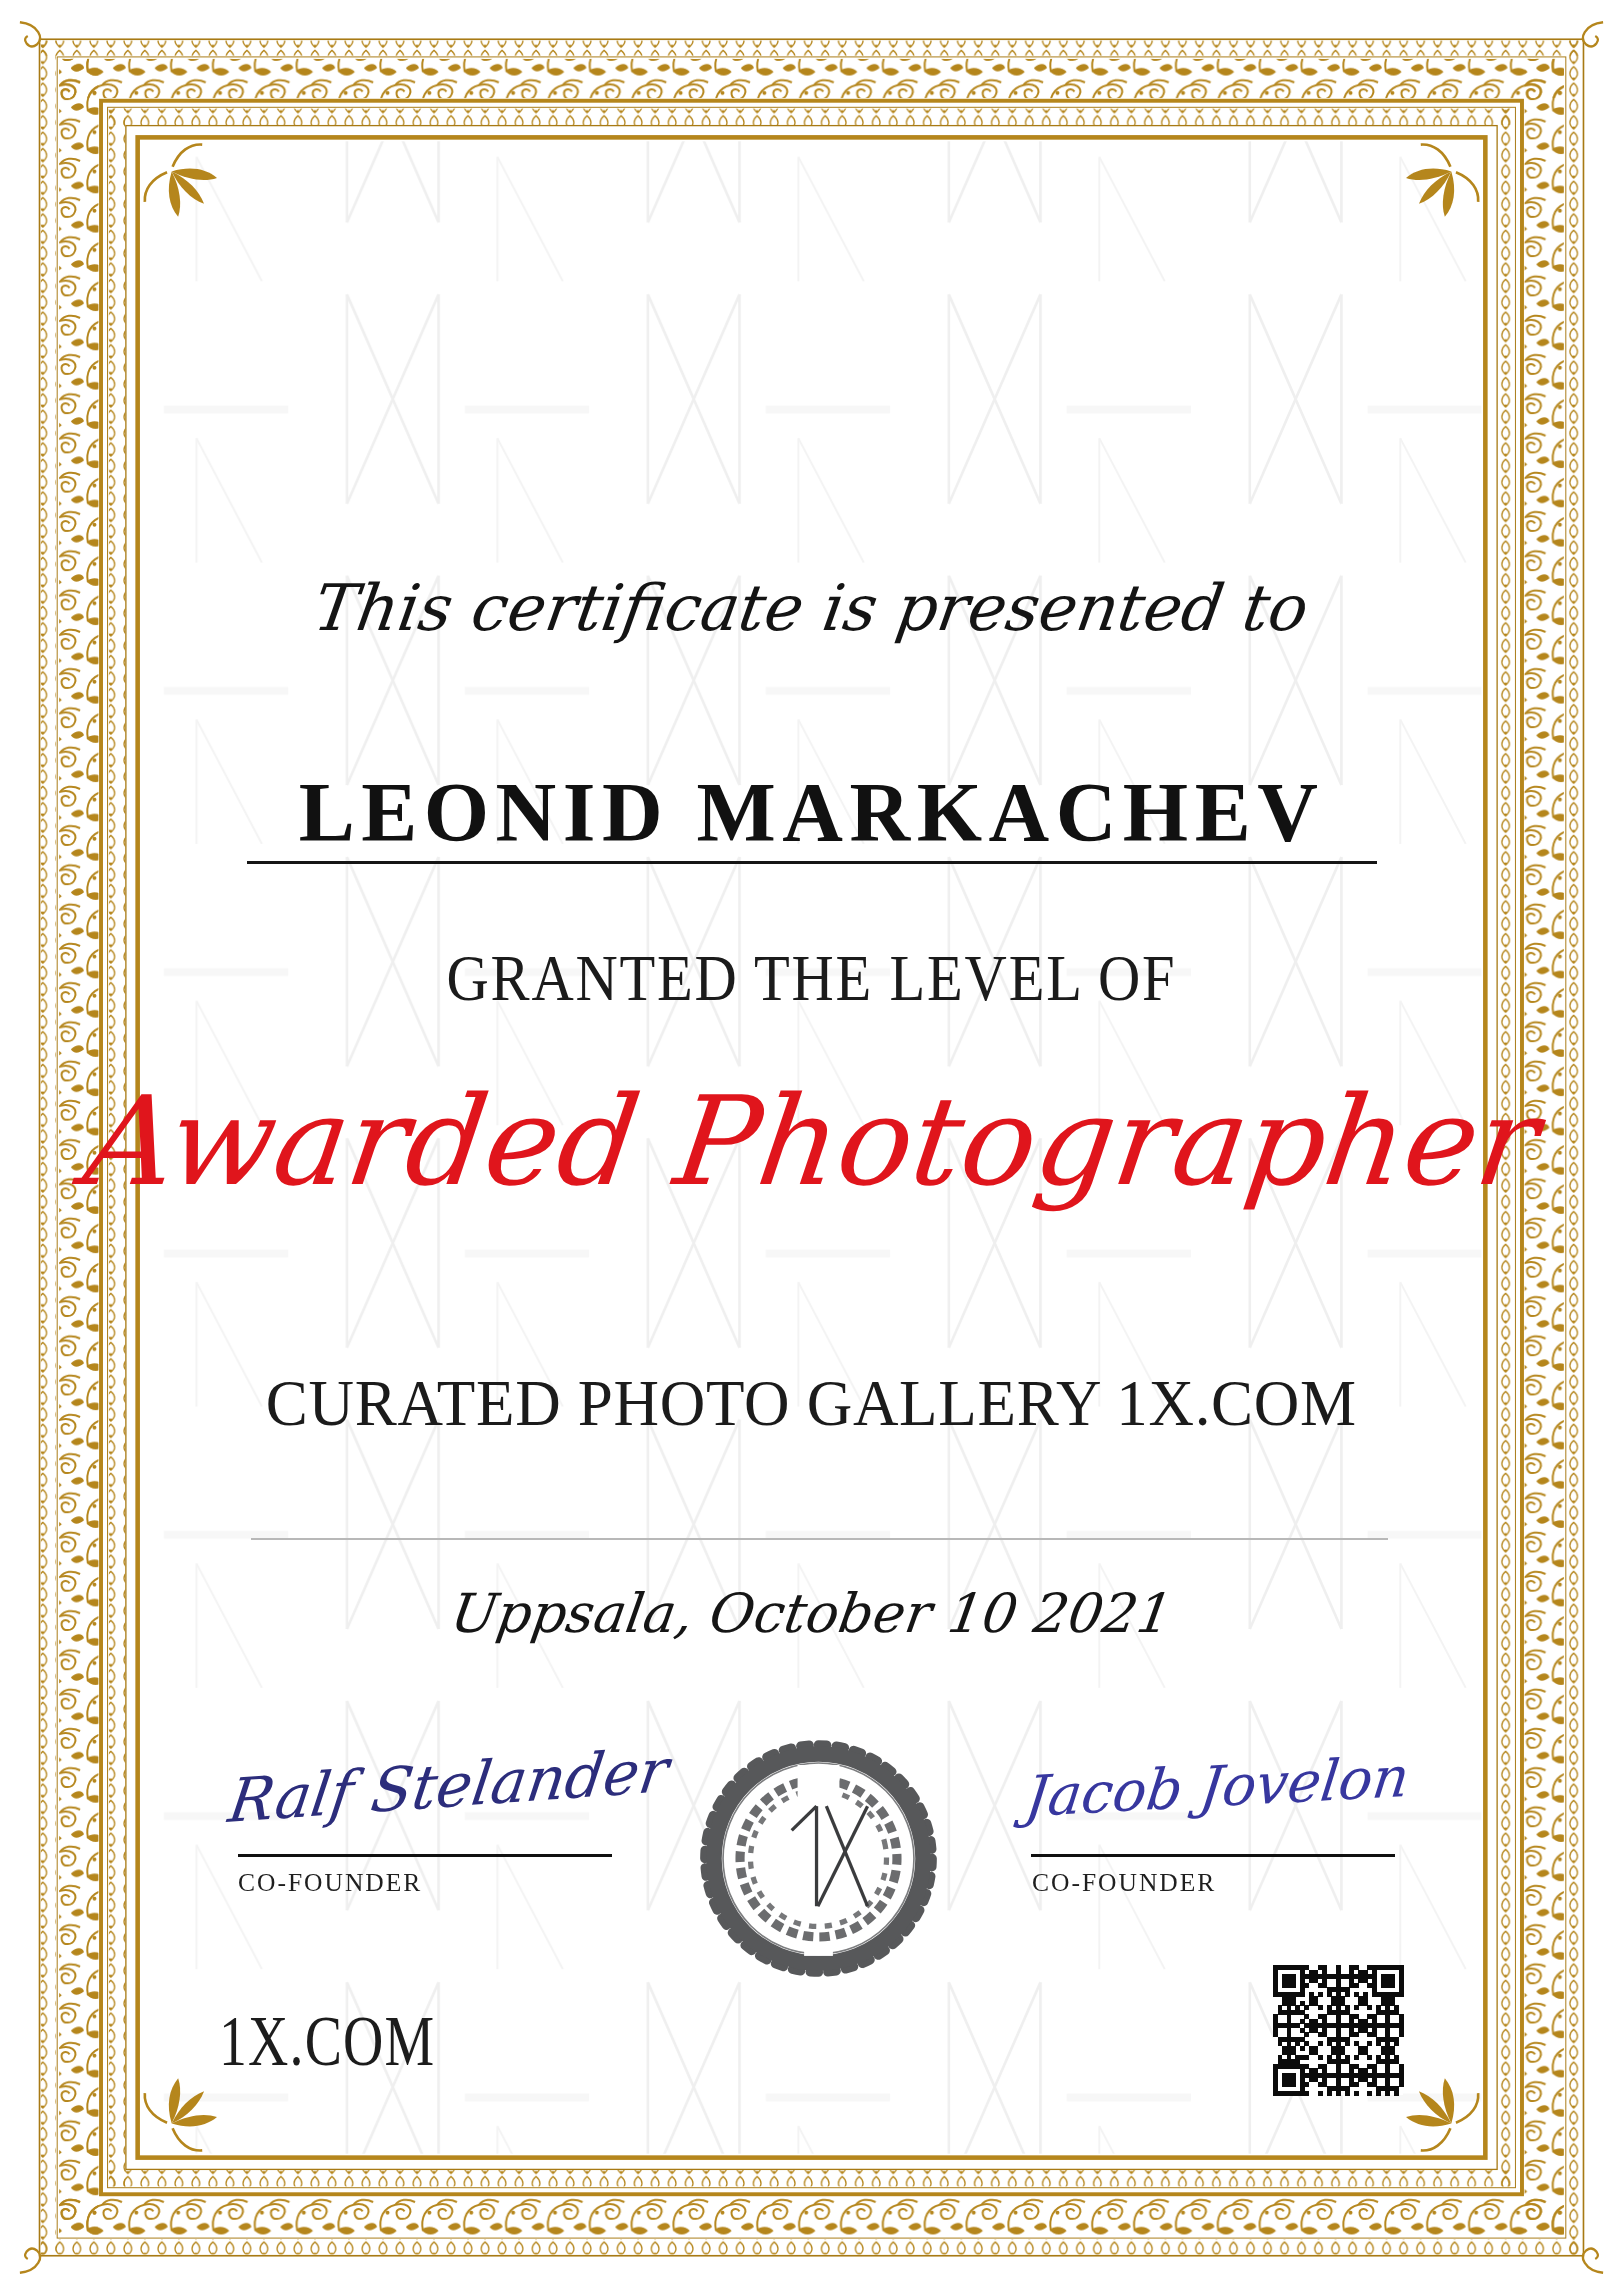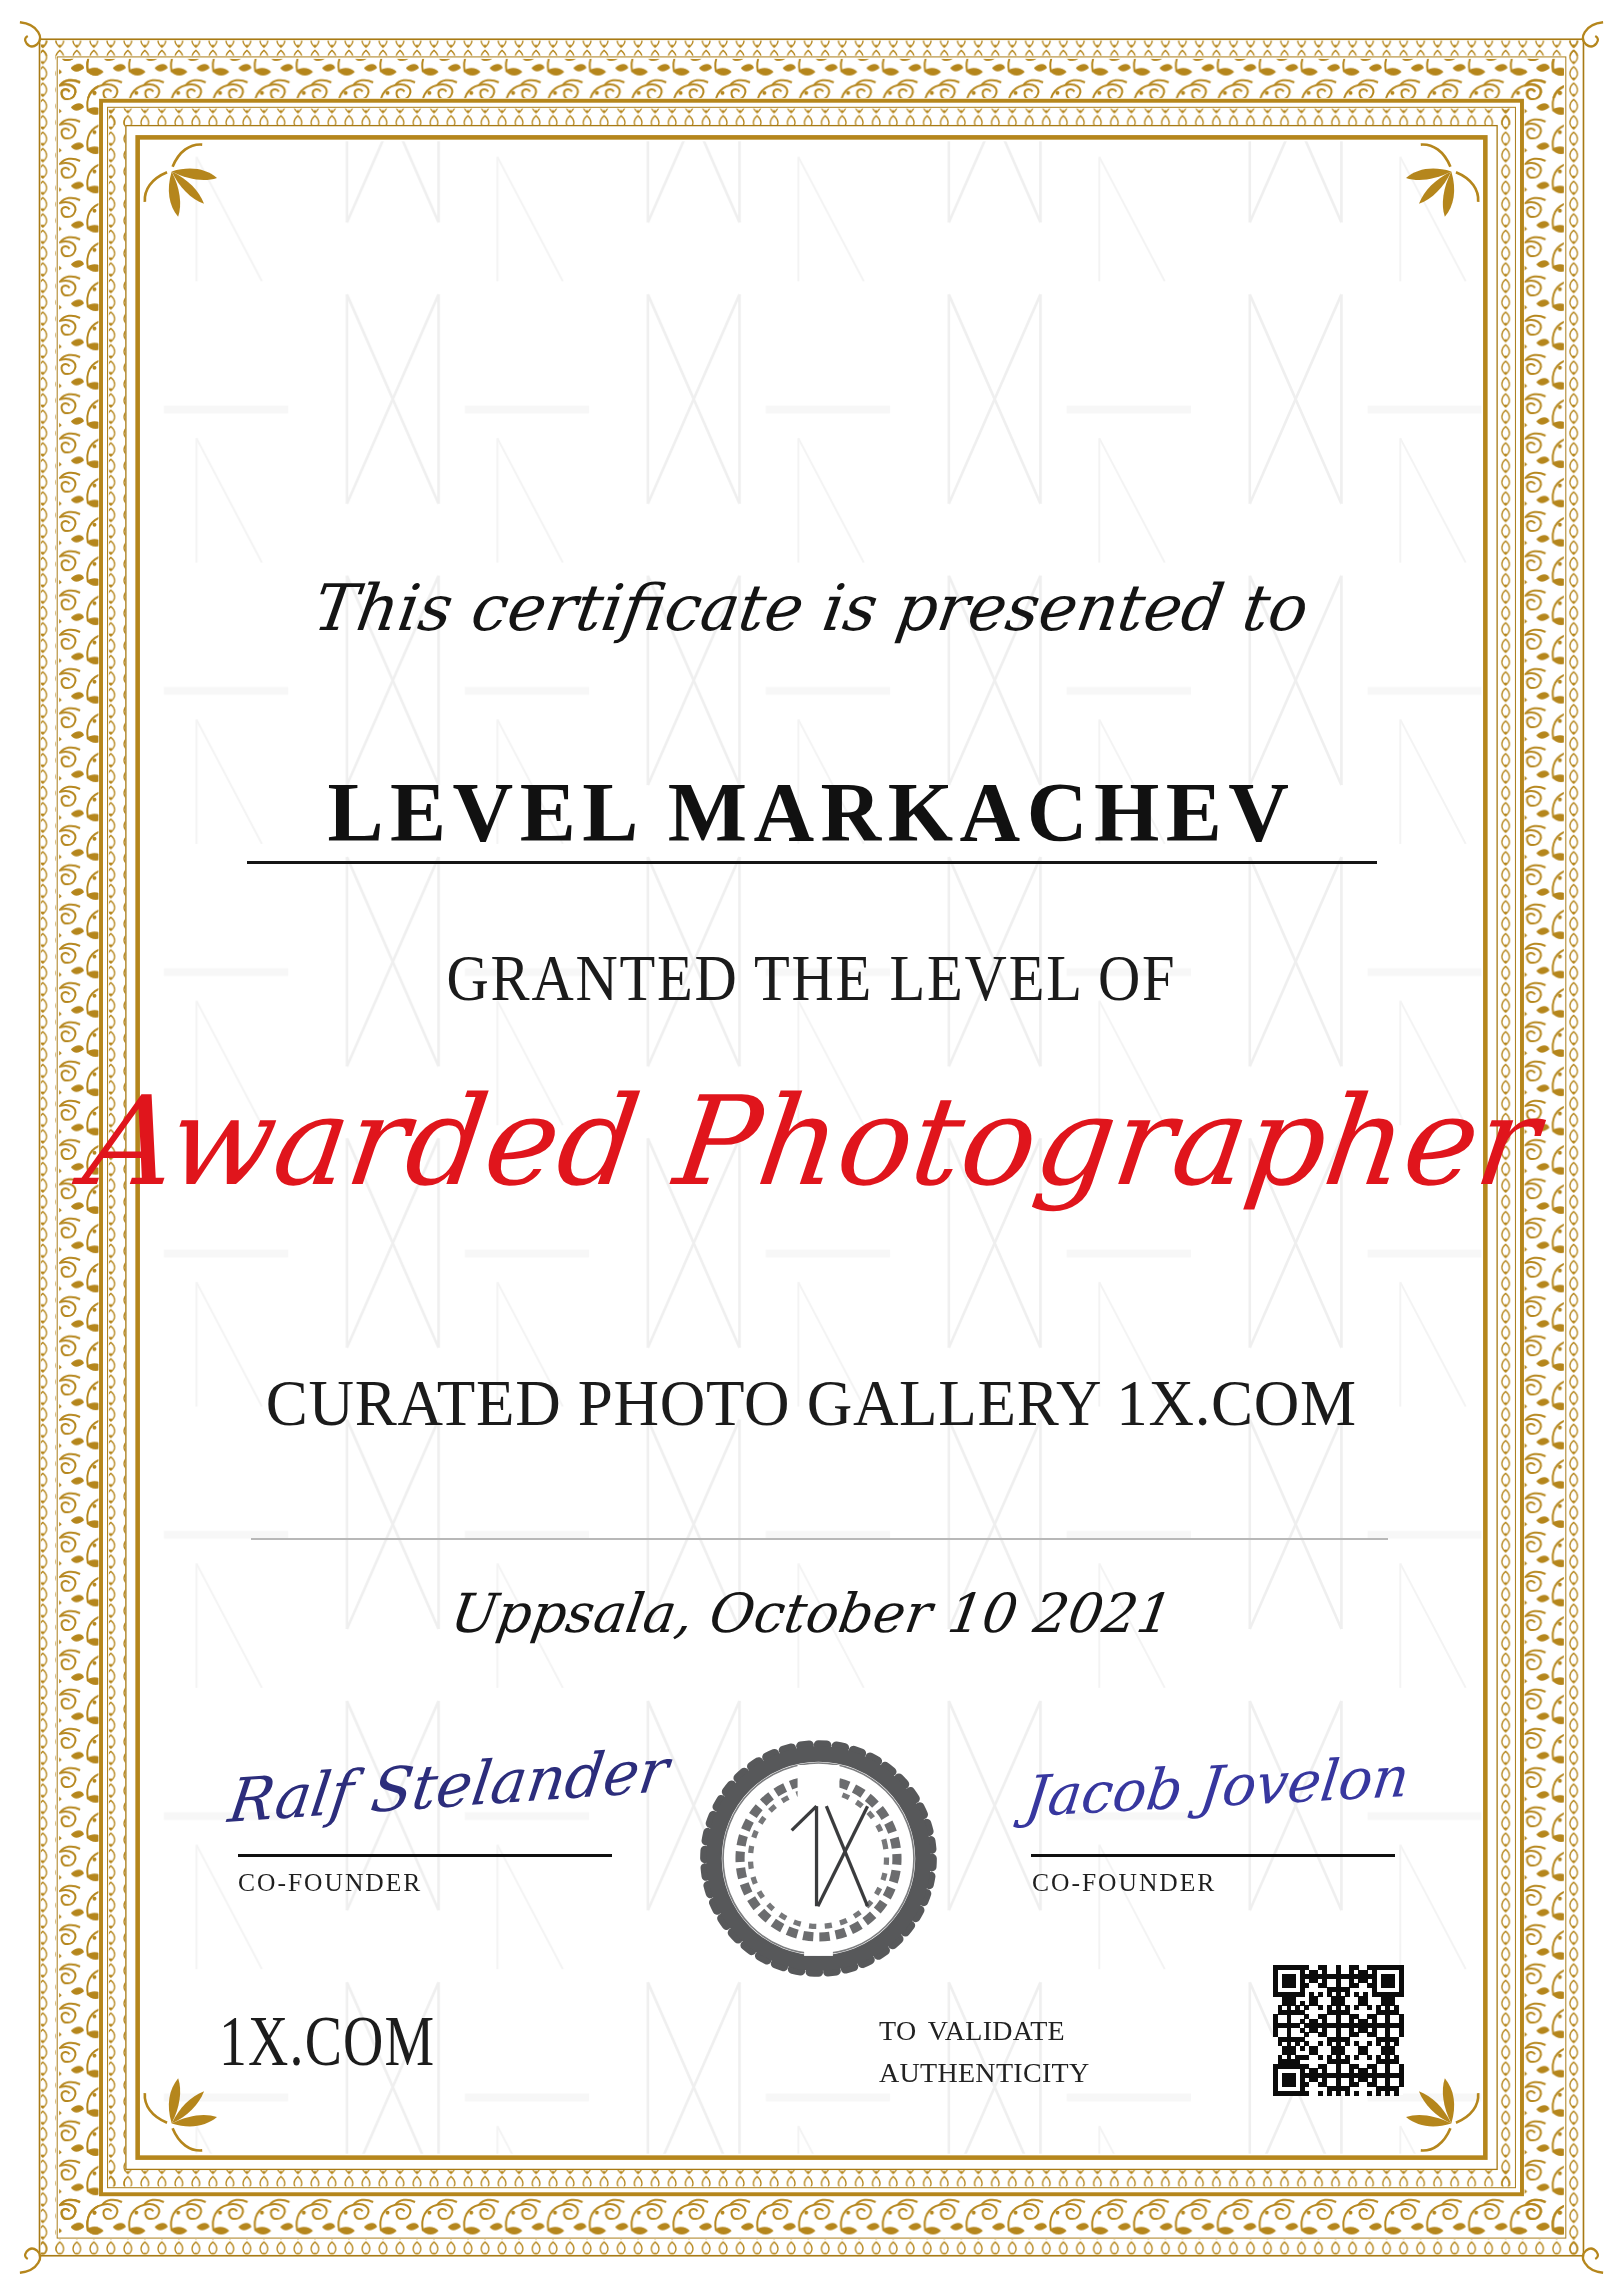--- a/index.html
+++ b/index.html
@@ -118,21 +118,21 @@
     <use href="#swirl" transform="translate(2450,34) scale(-1,1)"></use>
     <use href="#swirl" transform="translate(30,3474) scale(1,-1)"></use>
     <use href="#swirl" transform="translate(2450,3474) scale(-1,-1)"></use>
   </svg>
 
 
   <div class="content-el cx script intro">
     <span>This certificate is presented to</span>
   </div>
 
-  <div class="content-el cx recipient">LEVEL MARKACHEV</div>
+  <div class="content-el cx recipient">LEONID MARKACHEV</div>
   <div class="rule" style="left:247px;top:861px;width:1130px;height:2.6px;background:#151515;"></div>
 
   <div class="content-el cx granted">
     <span>GRANTED THE LEVEL OF</span>
   </div>
 
   <div class="content-el cx script level" style="color:#e0151c;">
     <span>Awarded Photographer</span>
   </div>
 
@@ -169,21 +169,20 @@
       <path d="M184,115 L184,268"></path>
       <path d="M199,115 L262,268"></path>
       <path d="M262,115 L186,268"></path>
     </g>
   </svg>
 
   <div class="content-el site">
     <span>1X.COM</span>
   </div>
   <div class="content-el scan">
-    <div>TO VALIDATE AUTHENTICITY</div>
   </div>
   <div class="content-el qr">
       <i style="left:0px;top:0px;width:4.6px;height:4.6px"></i>
       <i style="left:4.5px;top:0px;width:4.6px;height:4.6px"></i>
       <i style="left:9px;top:0px;width:4.6px;height:4.6px"></i>
       <i style="left:13.5px;top:0px;width:4.6px;height:4.6px"></i>
       <i style="left:18px;top:0px;width:4.6px;height:4.6px"></i>
       <i style="left:22.4px;top:0px;width:4.6px;height:4.6px"></i>
       <i style="left:27px;top:0px;width:4.6px;height:4.6px"></i>
       <i style="left:31px;top:0px;width:4.6px;height:4.6px"></i>

